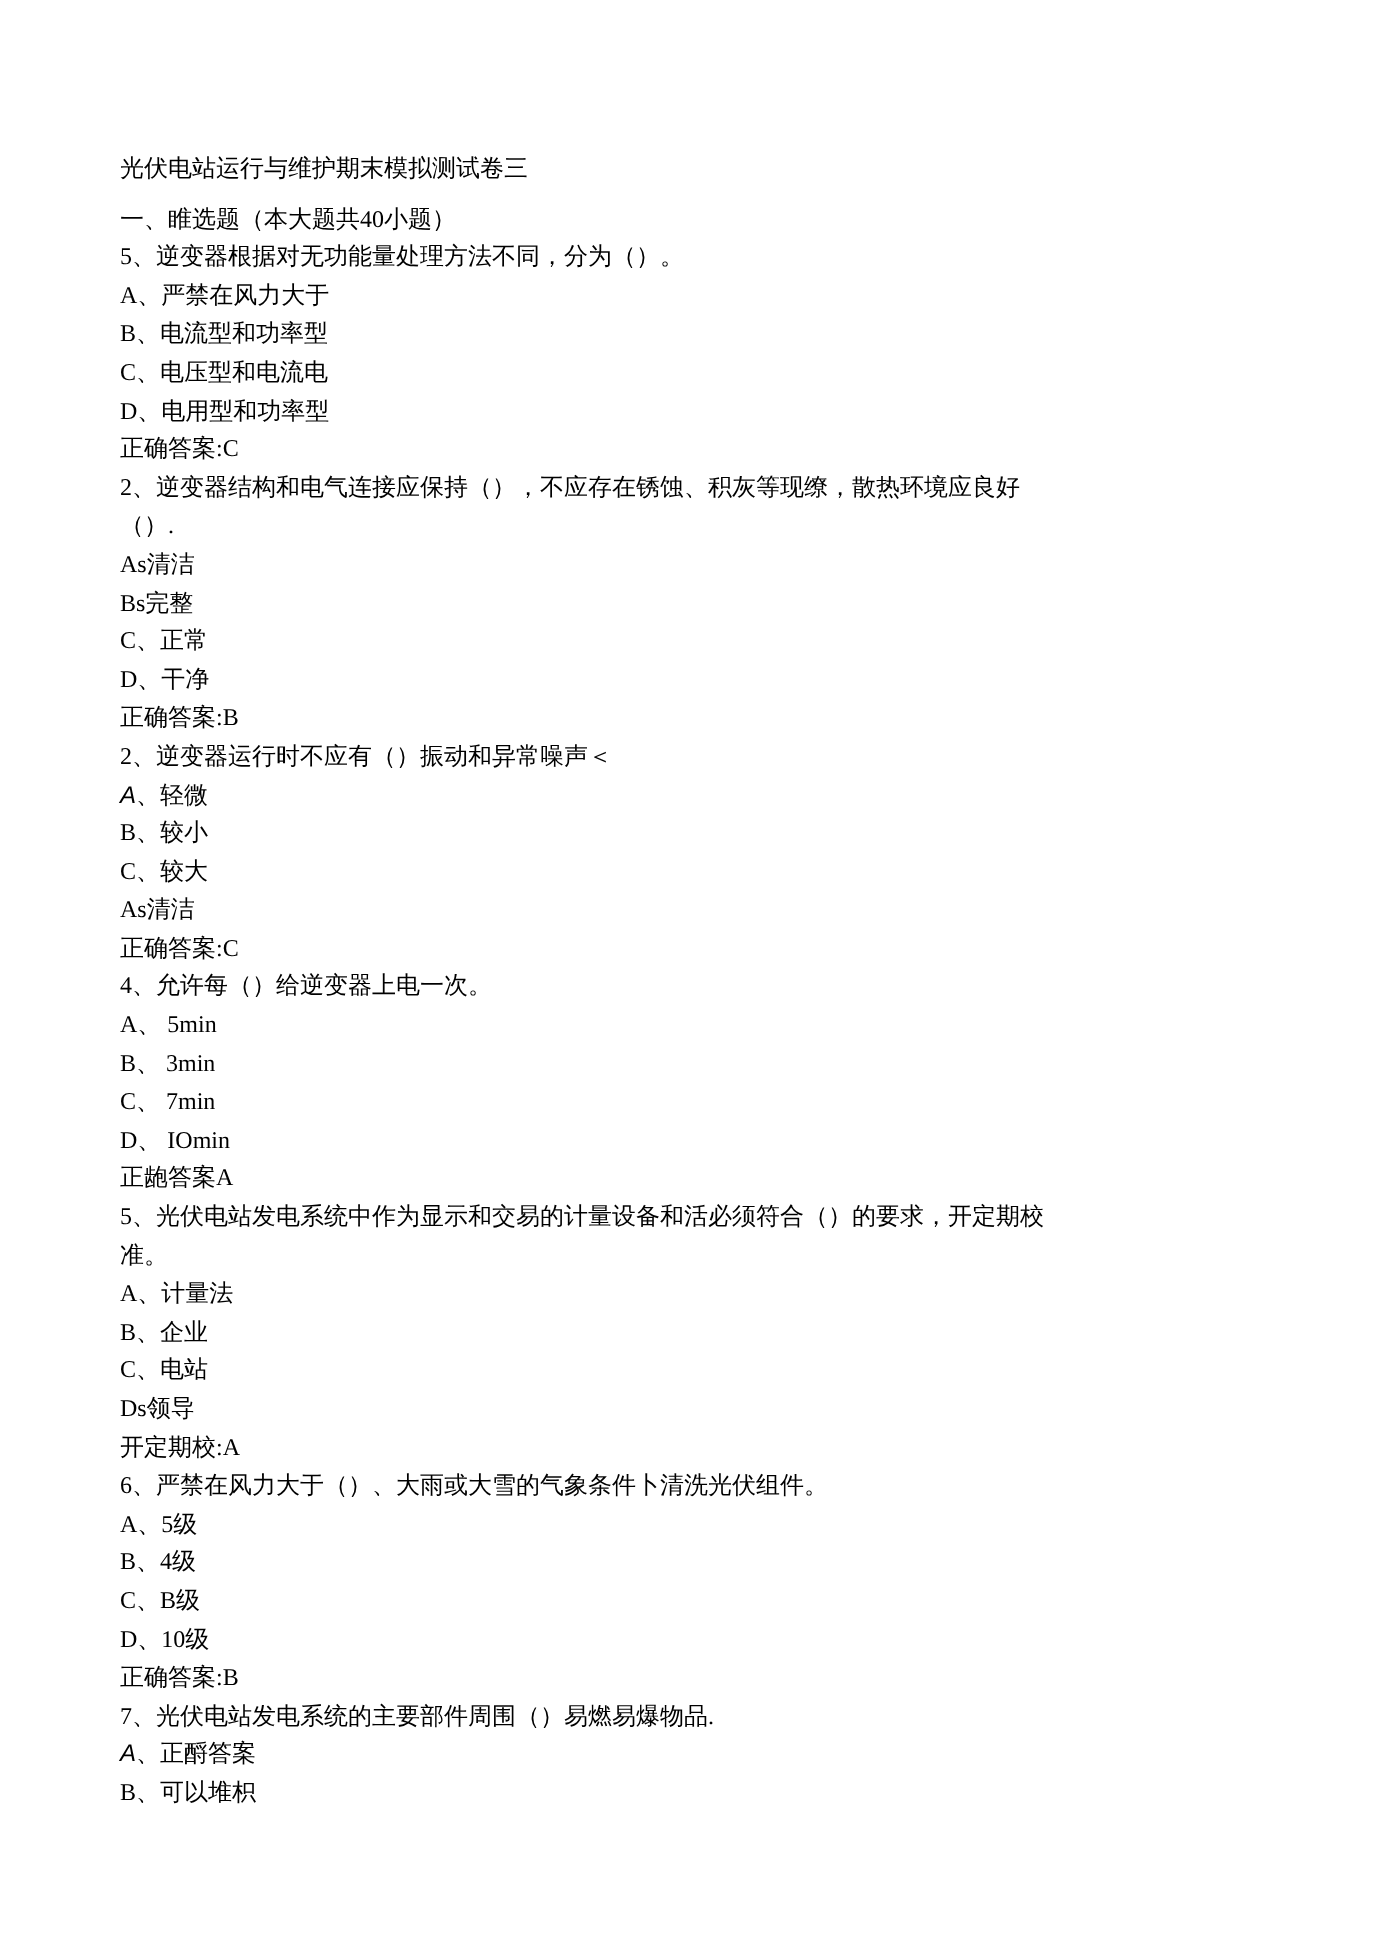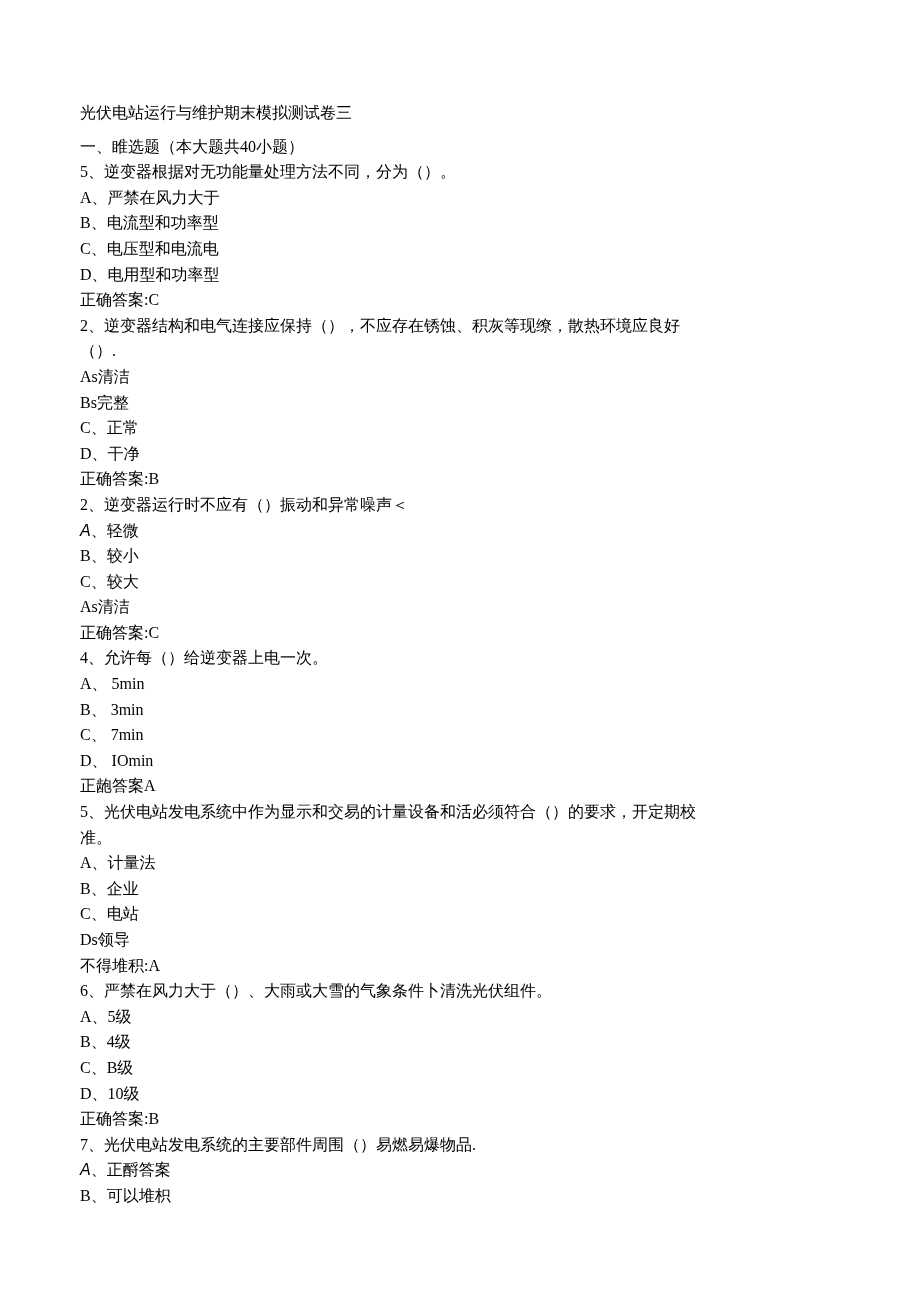--- a/index.html
+++ b/index.html
@@ -64,21 +64,21 @@
 <div class="line">C、 7min</div>
 <div class="line">D、 IOmin</div>
 <div class="line">正龅答案A</div>
 
 <div class="line">5、光伏电站发电系统中作为显示和交易的计量设备和活必须符合（）的要求，开定期校</div>
 <div class="line-no-indent">准。</div>
 <div class="line">A、计量法</div>
 <div class="line">B、企业</div>
 <div class="line">C、电站</div>
 <div class="line">Ds领导</div>
-<div class="line">不得堆积:A</div>
+<div class="line">开定期校:A</div>
 
 <div class="line">6、严禁在风力大于（）、大雨或大雪的气象条件卜清洗光伏组件。</div>
 <div class="line">A、5级</div>
 <div class="line">B、4级</div>
 <div class="line">C、B级</div>
 <div class="line">D、10级</div>
 <div class="line">正确答案:B</div>
 
 <div class="line">7、光伏电站发电系统的主要部件周围（）易燃易爆物品.</div>
 <div class="line"><span class="italic">A</span><span>、正酹答案</span></div>

